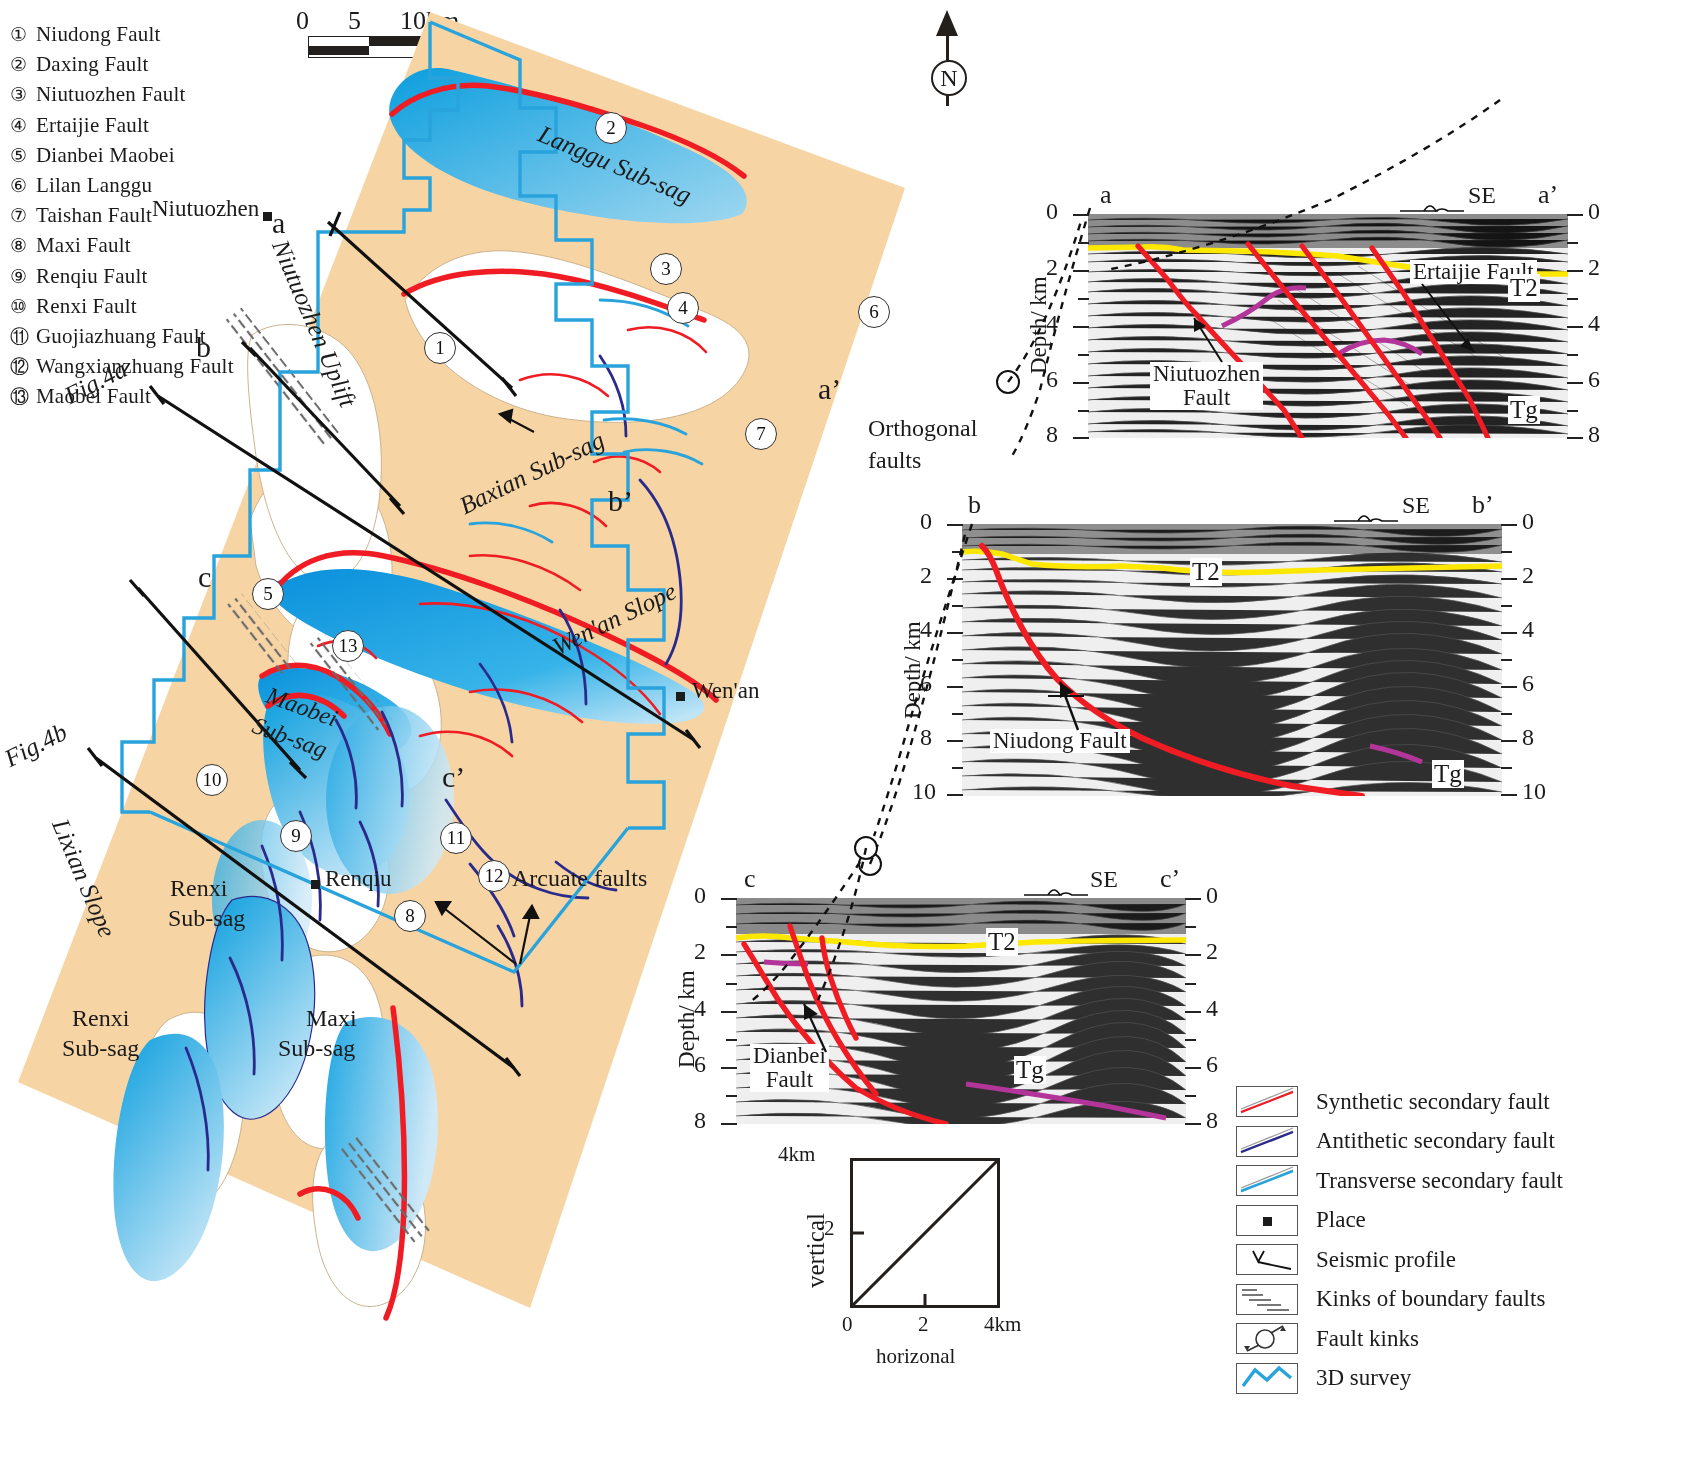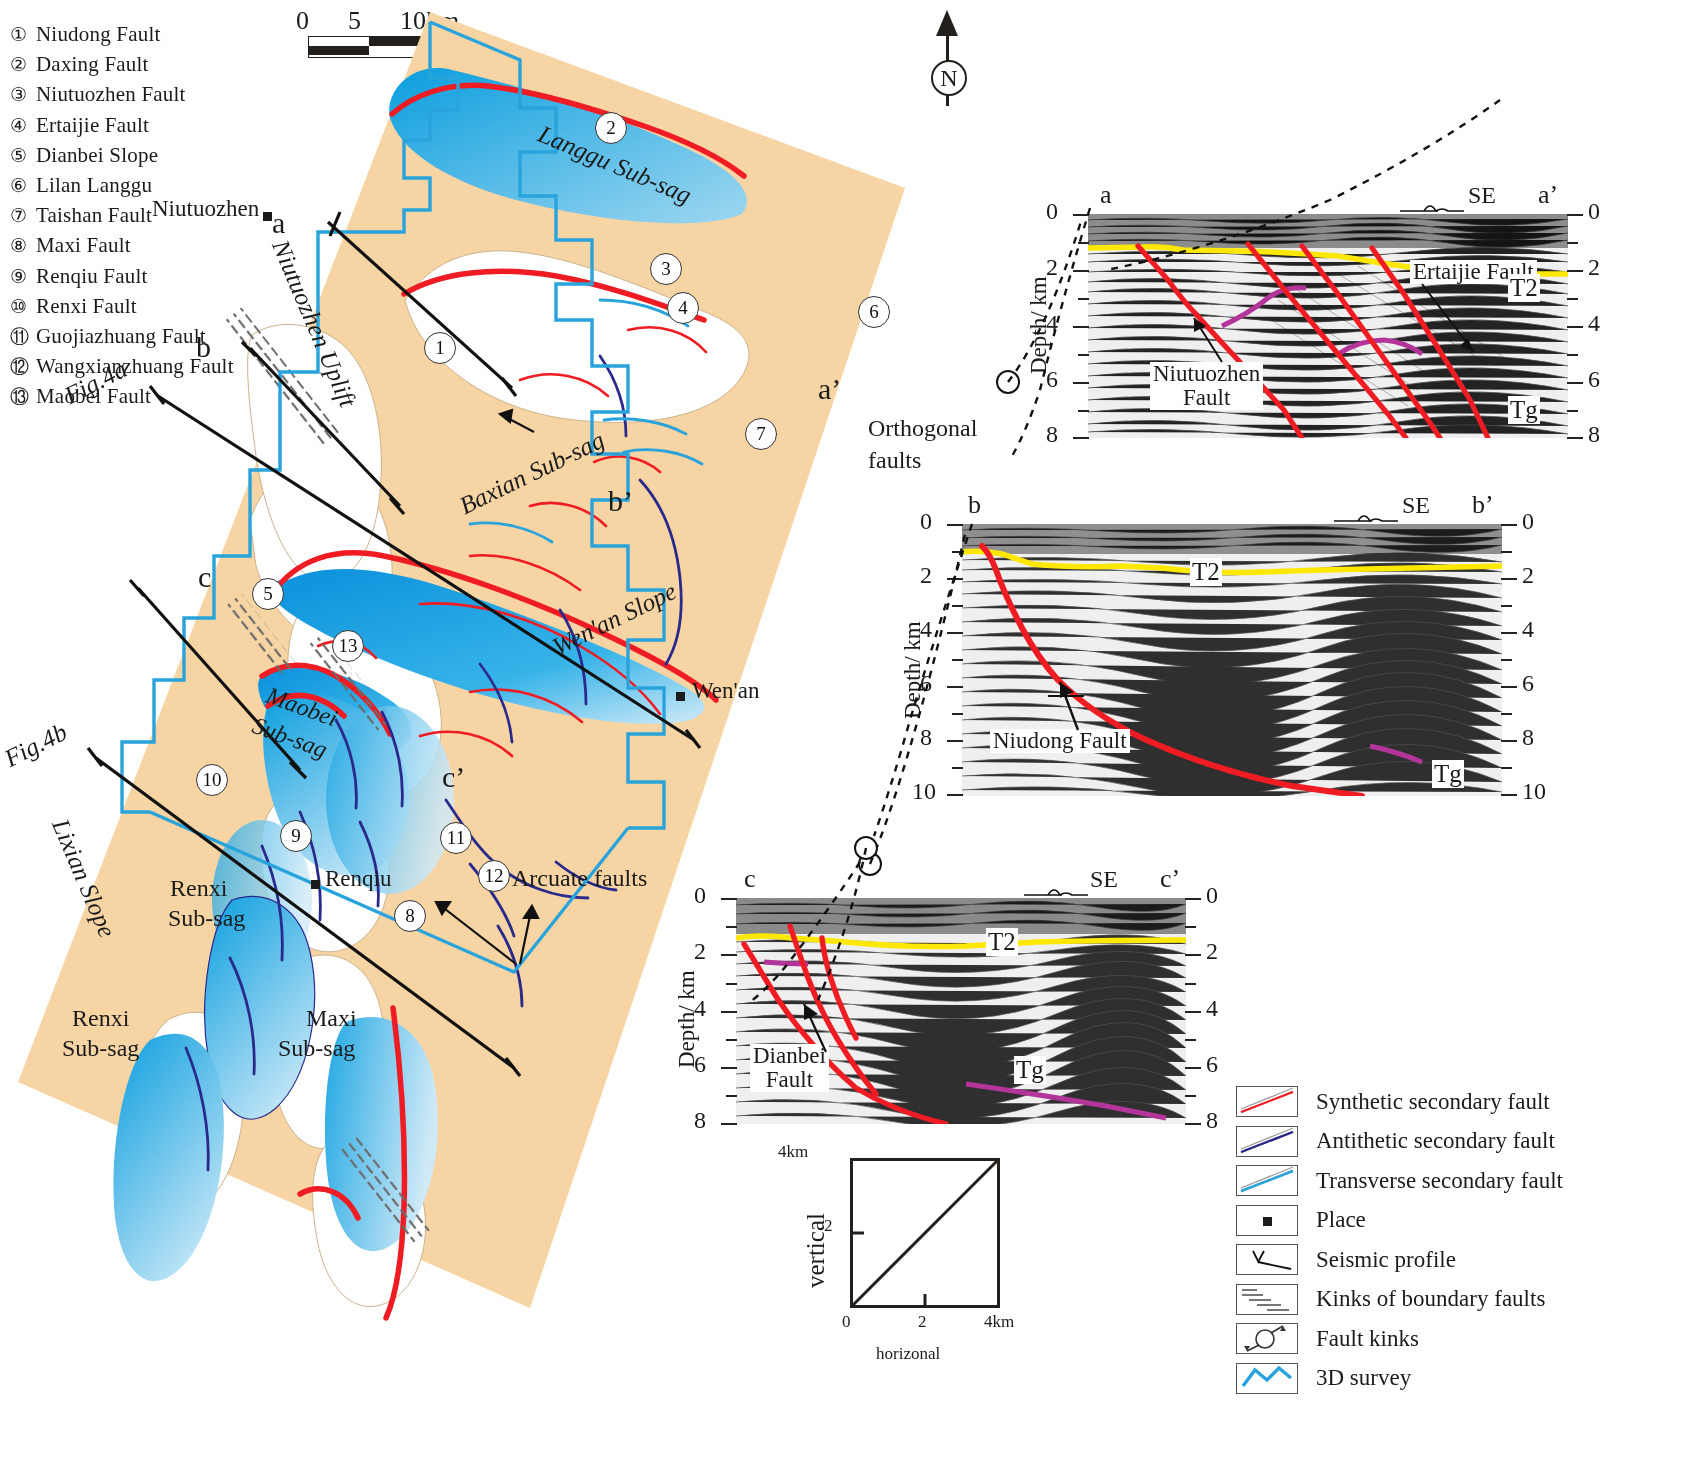--- a/index.html
+++ b/index.html
@@ -52,21 +52,21 @@
 
   
   #legend{left:1236px;top:1082px;width:440px;}
   .lg-row{display:flex;align-items:center;height:39.5px;}
   .lg-box{width:62px;height:31px;border:1.6px solid #555;box-sizing:border-box;position:relative;flex:0 0 62px;background:#fff;overflow:hidden;}
   .lg-txt{margin-left:18px;font-size:23px;white-space:nowrap;}
 
   
   #vhscale{left:850px;top:1158px;width:160px;height:160px;}
   #vhscale .sq{position:absolute;left:0;top:0;width:150px;height:150px;border:3px solid #231f1c;box-sizing:border-box;}
-  .vh-lab{position:absolute;font-size:17px;white-space:nowrap;}
+  .vh-lab{position:absolute;font-size:21px;white-space:nowrap;}
   .vh-rot{position:absolute;font-size:25px;transform-origin:0 0;transform:rotate(-90deg);}
 </style>
 </head>
 <body>
 
 <div class="abs nosel" id="fault-list">
     <div class="fl-row">
       <span class="fl-num">①</span>
       <span class="fl-name">Niudong  Fault</span>
     </div>
@@ -77,21 +77,21 @@
     <div class="fl-row">
       <span class="fl-num">③</span>
       <span class="fl-name">Niutuozhen  Fault</span>
     </div>
     <div class="fl-row">
       <span class="fl-num">④</span>
       <span class="fl-name">Ertaijie  Fault</span>
     </div>
     <div class="fl-row">
       <span class="fl-num">⑤</span>
-      <span class="fl-name">Dianbei  Slope</span>
+      <span class="fl-name">Dianbei  Maobei</span>
     </div>
     <div class="fl-row">
       <span class="fl-num">⑥</span>
       <span class="fl-name">Lilan  Langgu</span>
     </div>
     <div class="fl-row">
       <span class="fl-num">⑦</span>
       <span class="fl-name">Taishan  Fault</span>
     </div>
     <div class="fl-row">

